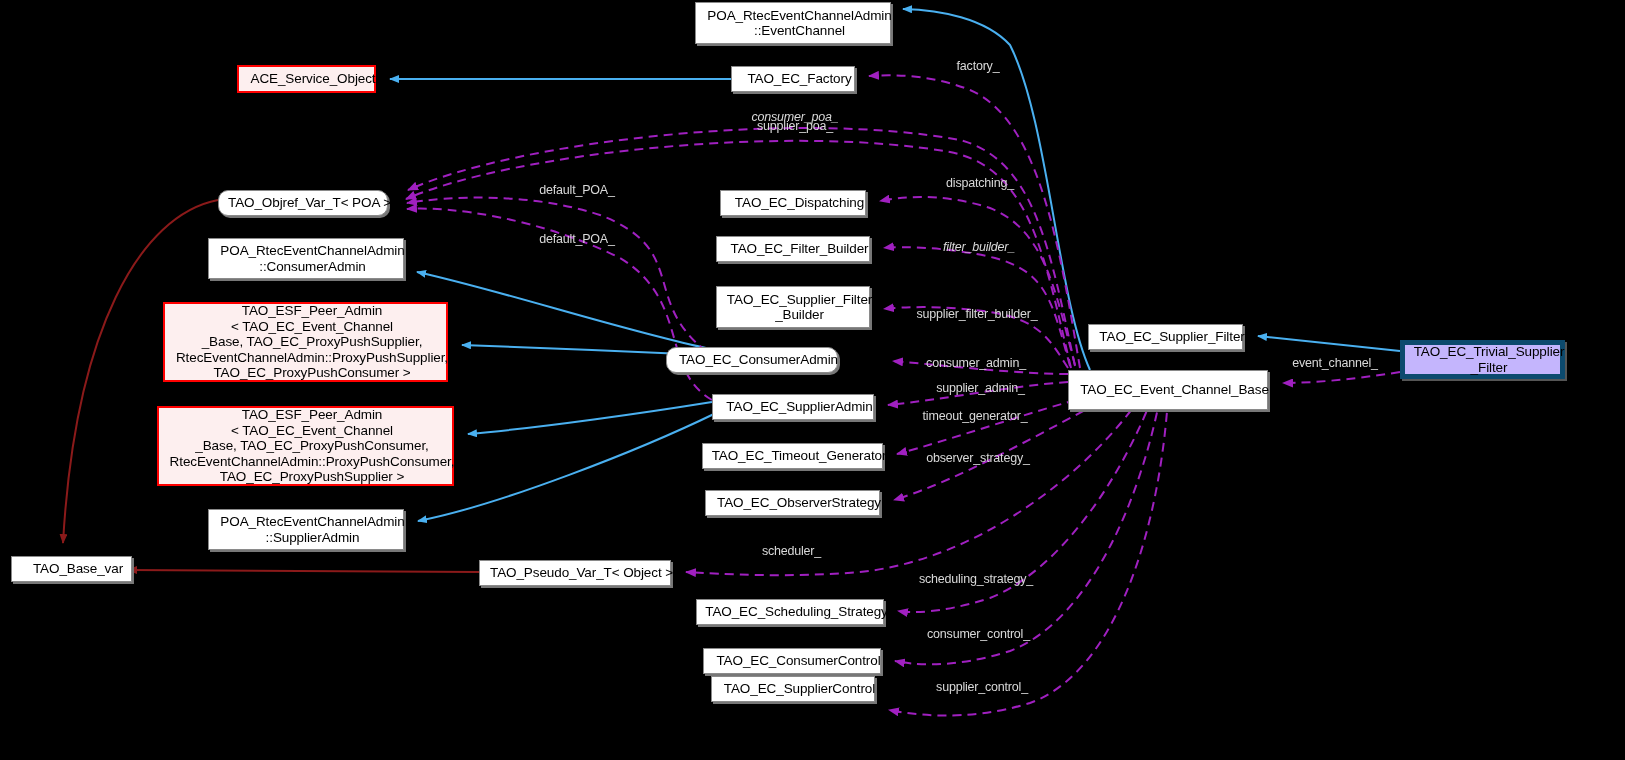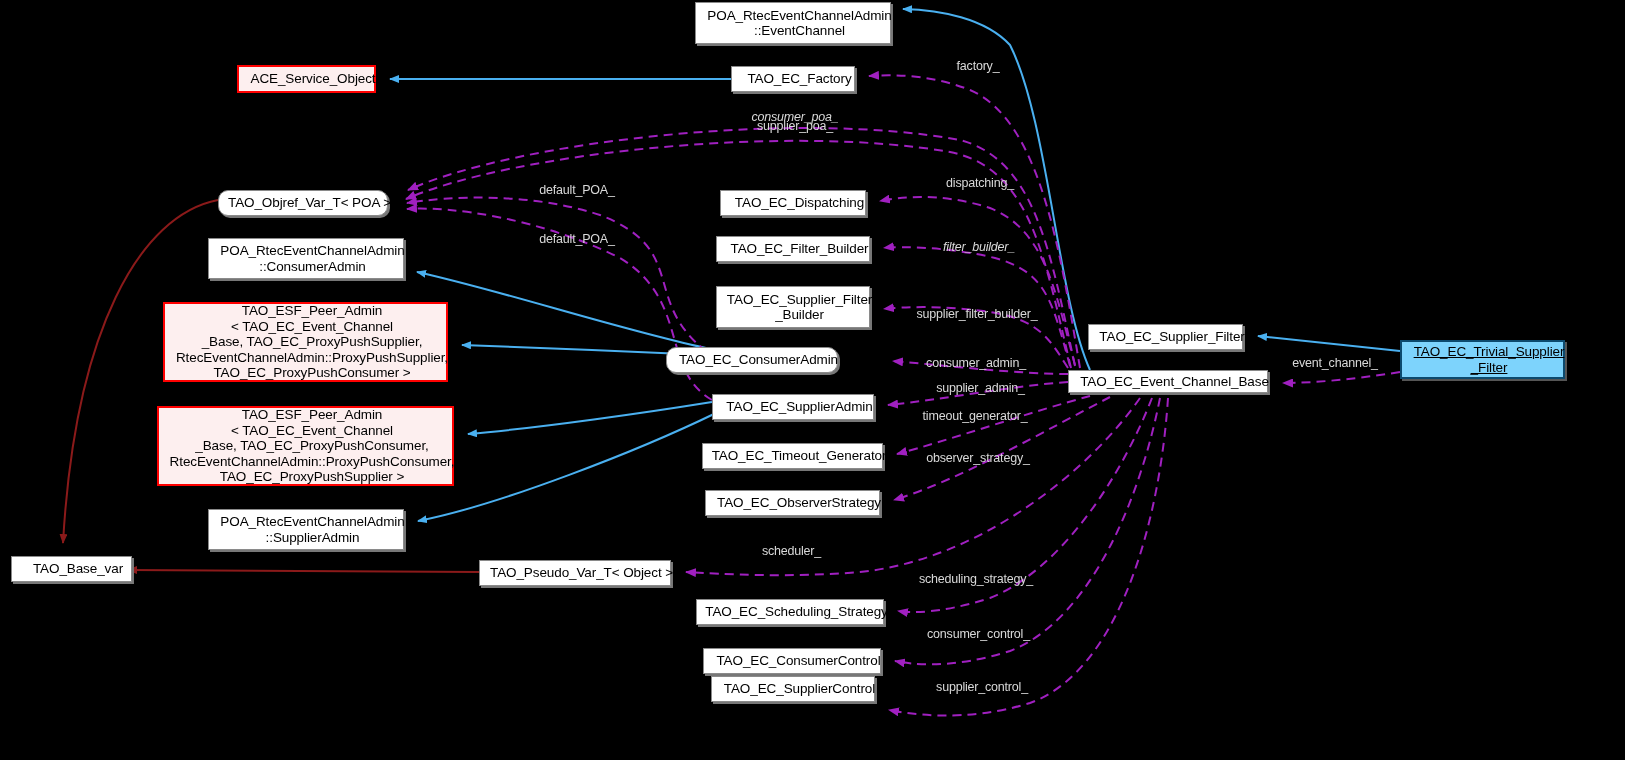--- a/index.html
+++ b/index.html
@@ -39,24 +39,23 @@
   .node.plain {
     background: #ffffff;
     border: 1px solid #8a8a8a;
     box-shadow: 2px 2px 0 0 #777777;
   }
   .node.highlight {
     background: #fdefef;
     border: 2px solid #ff0000;
   }
   .node.current {
-    background: #7dd3fc;
-    border: 2px solid #0c4a6e;
+    background: #c4b5fd;
+    border: 5px solid #0c4a6e;
     box-shadow: 2px 2px 0 0 #555555;
-    text-decoration: underline;
   }
   .edge-label {
     position: absolute;
     color: #d9d9d9;
     font-size: 12.5px;
     line-height: 14px;
     white-space: pre;
     text-align: center;
     letter-spacing: -0.2px;
   }
@@ -152,21 +151,21 @@
       <div class="node plain" style="left: 716px; top: 236px; width: 154px; height: 26px;">TAO_EC_Filter_Builder</div>
       <div class="node plain" style="left: 716px; top: 286px; width: 154px; height: 42px;">TAO_EC_Supplier_Filter
 _Builder</div>
       <div class="node highlight" style="left: 163px; top: 302px; width: 285px; height: 80px;">TAO_ESF_Peer_Admin
 &lt; TAO_EC_Event_Channel
 _Base, TAO_EC_ProxyPushSupplier,
 RtecEventChannelAdmin::ProxyPushSupplier,
 TAO_EC_ProxyPushConsumer &gt;</div>
       <div class="node plain" style="left: 666px; top: 347px; width: 172px; height: 26px; border-radius: 10px;">TAO_EC_ConsumerAdmin</div>
       <div class="node plain" style="left: 1088px; top: 324px; width: 155px; height: 26px;">TAO_EC_Supplier_Filter</div>
-      <div class="node plain" style="left: 1068px; top: 370px; width: 200px; height: 23px;">TAO_EC_Event_Channel_Base</div>
+      <div class="node plain" style="left: 1068px; top: 370px; width: 200px; height: 40px;">TAO_EC_Event_Channel_Base</div>
       <div class="node current" style="left: 1400px; top: 340px; width: 165px; height: 39px;">TAO_EC_Trivial_Supplier
 _Filter</div>
       <div class="node plain" style="left: 712px; top: 394px; width: 162px; height: 26px;">TAO_EC_SupplierAdmin</div>
       <div class="node highlight" style="left: 157px; top: 406px; width: 297px; height: 80px;">TAO_ESF_Peer_Admin
 &lt; TAO_EC_Event_Channel
 _Base, TAO_EC_ProxyPushConsumer,
 RtecEventChannelAdmin::ProxyPushConsumer,
 TAO_EC_ProxyPushSupplier &gt;</div>
       <div class="node plain" style="left: 702px; top: 443px; width: 181px; height: 26px;">TAO_EC_Timeout_Generator</div>
       <div class="node plain" style="left: 705px; top: 490px; width: 175px; height: 26px;">TAO_EC_ObserverStrategy</div>

